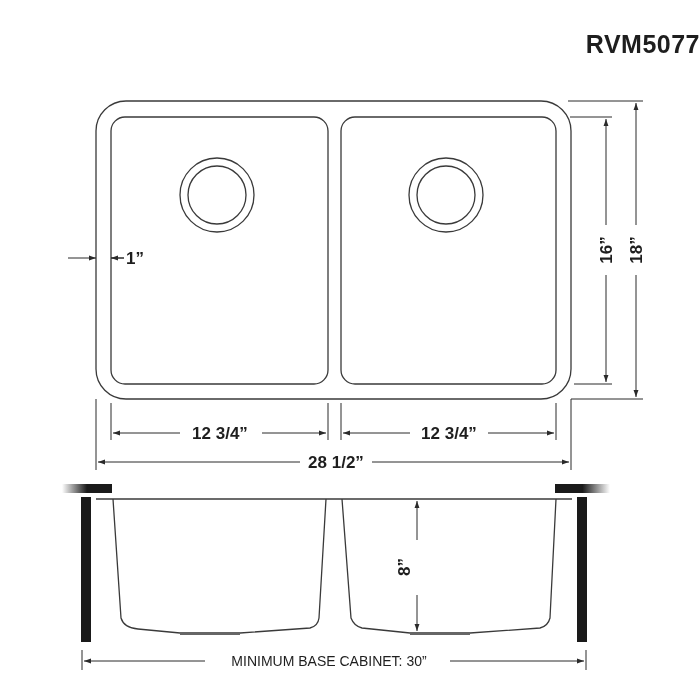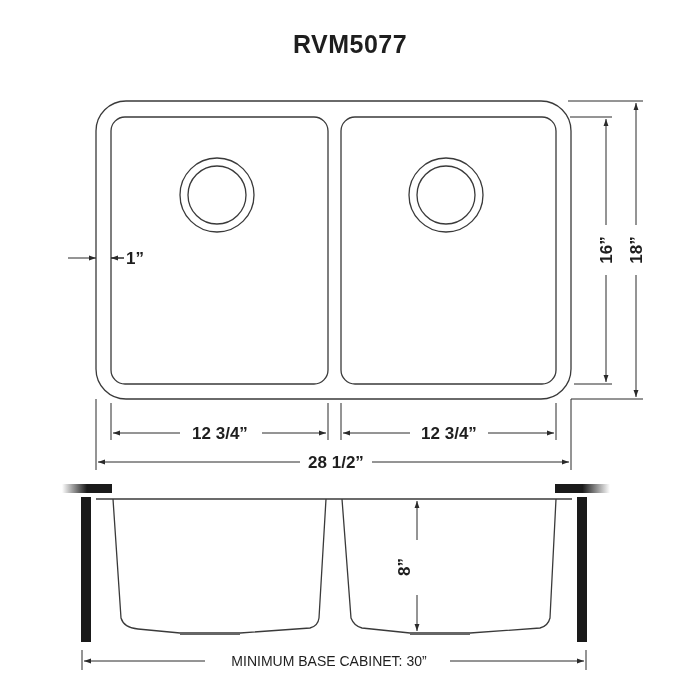--- a/index.html
+++ b/index.html
@@ -1,17 +1,17 @@
 <!DOCTYPE html>
 <html><head>
   <meta charset="utf-8">
   <style>
     html, body { margin:0; padding:0; background:#ffffff; }
     body { width:700px; height:700px; position:relative; overflow:hidden; font-family:"Liberation Sans", sans-serif; }
-    .title { position:absolute; left:0; width:700px; top:30px; text-align:center; font-size:25px; font-weight:bold; color:#1e1e1e; letter-spacing:0.5px; }
+    .title { position:absolute; left:0; width:700px; top:30px; text-align:right; font-size:25px; font-weight:bold; color:#1e1e1e; letter-spacing:0.5px; }
     svg { position:absolute; left:0; top:0; }
     .dim { font-family:"Liberation Sans", sans-serif; font-weight:bold; font-size:17px; fill:#1e1e1e; }
     .dimsm { font-family:"Liberation Sans", sans-serif; font-size:14px; fill:#1e1e1e; }
   </style>
 </head>
 <body>
 
 <div class="title">RVM5077</div>
 
 <svg width="700" height="700" viewBox="0 0 700 700">

